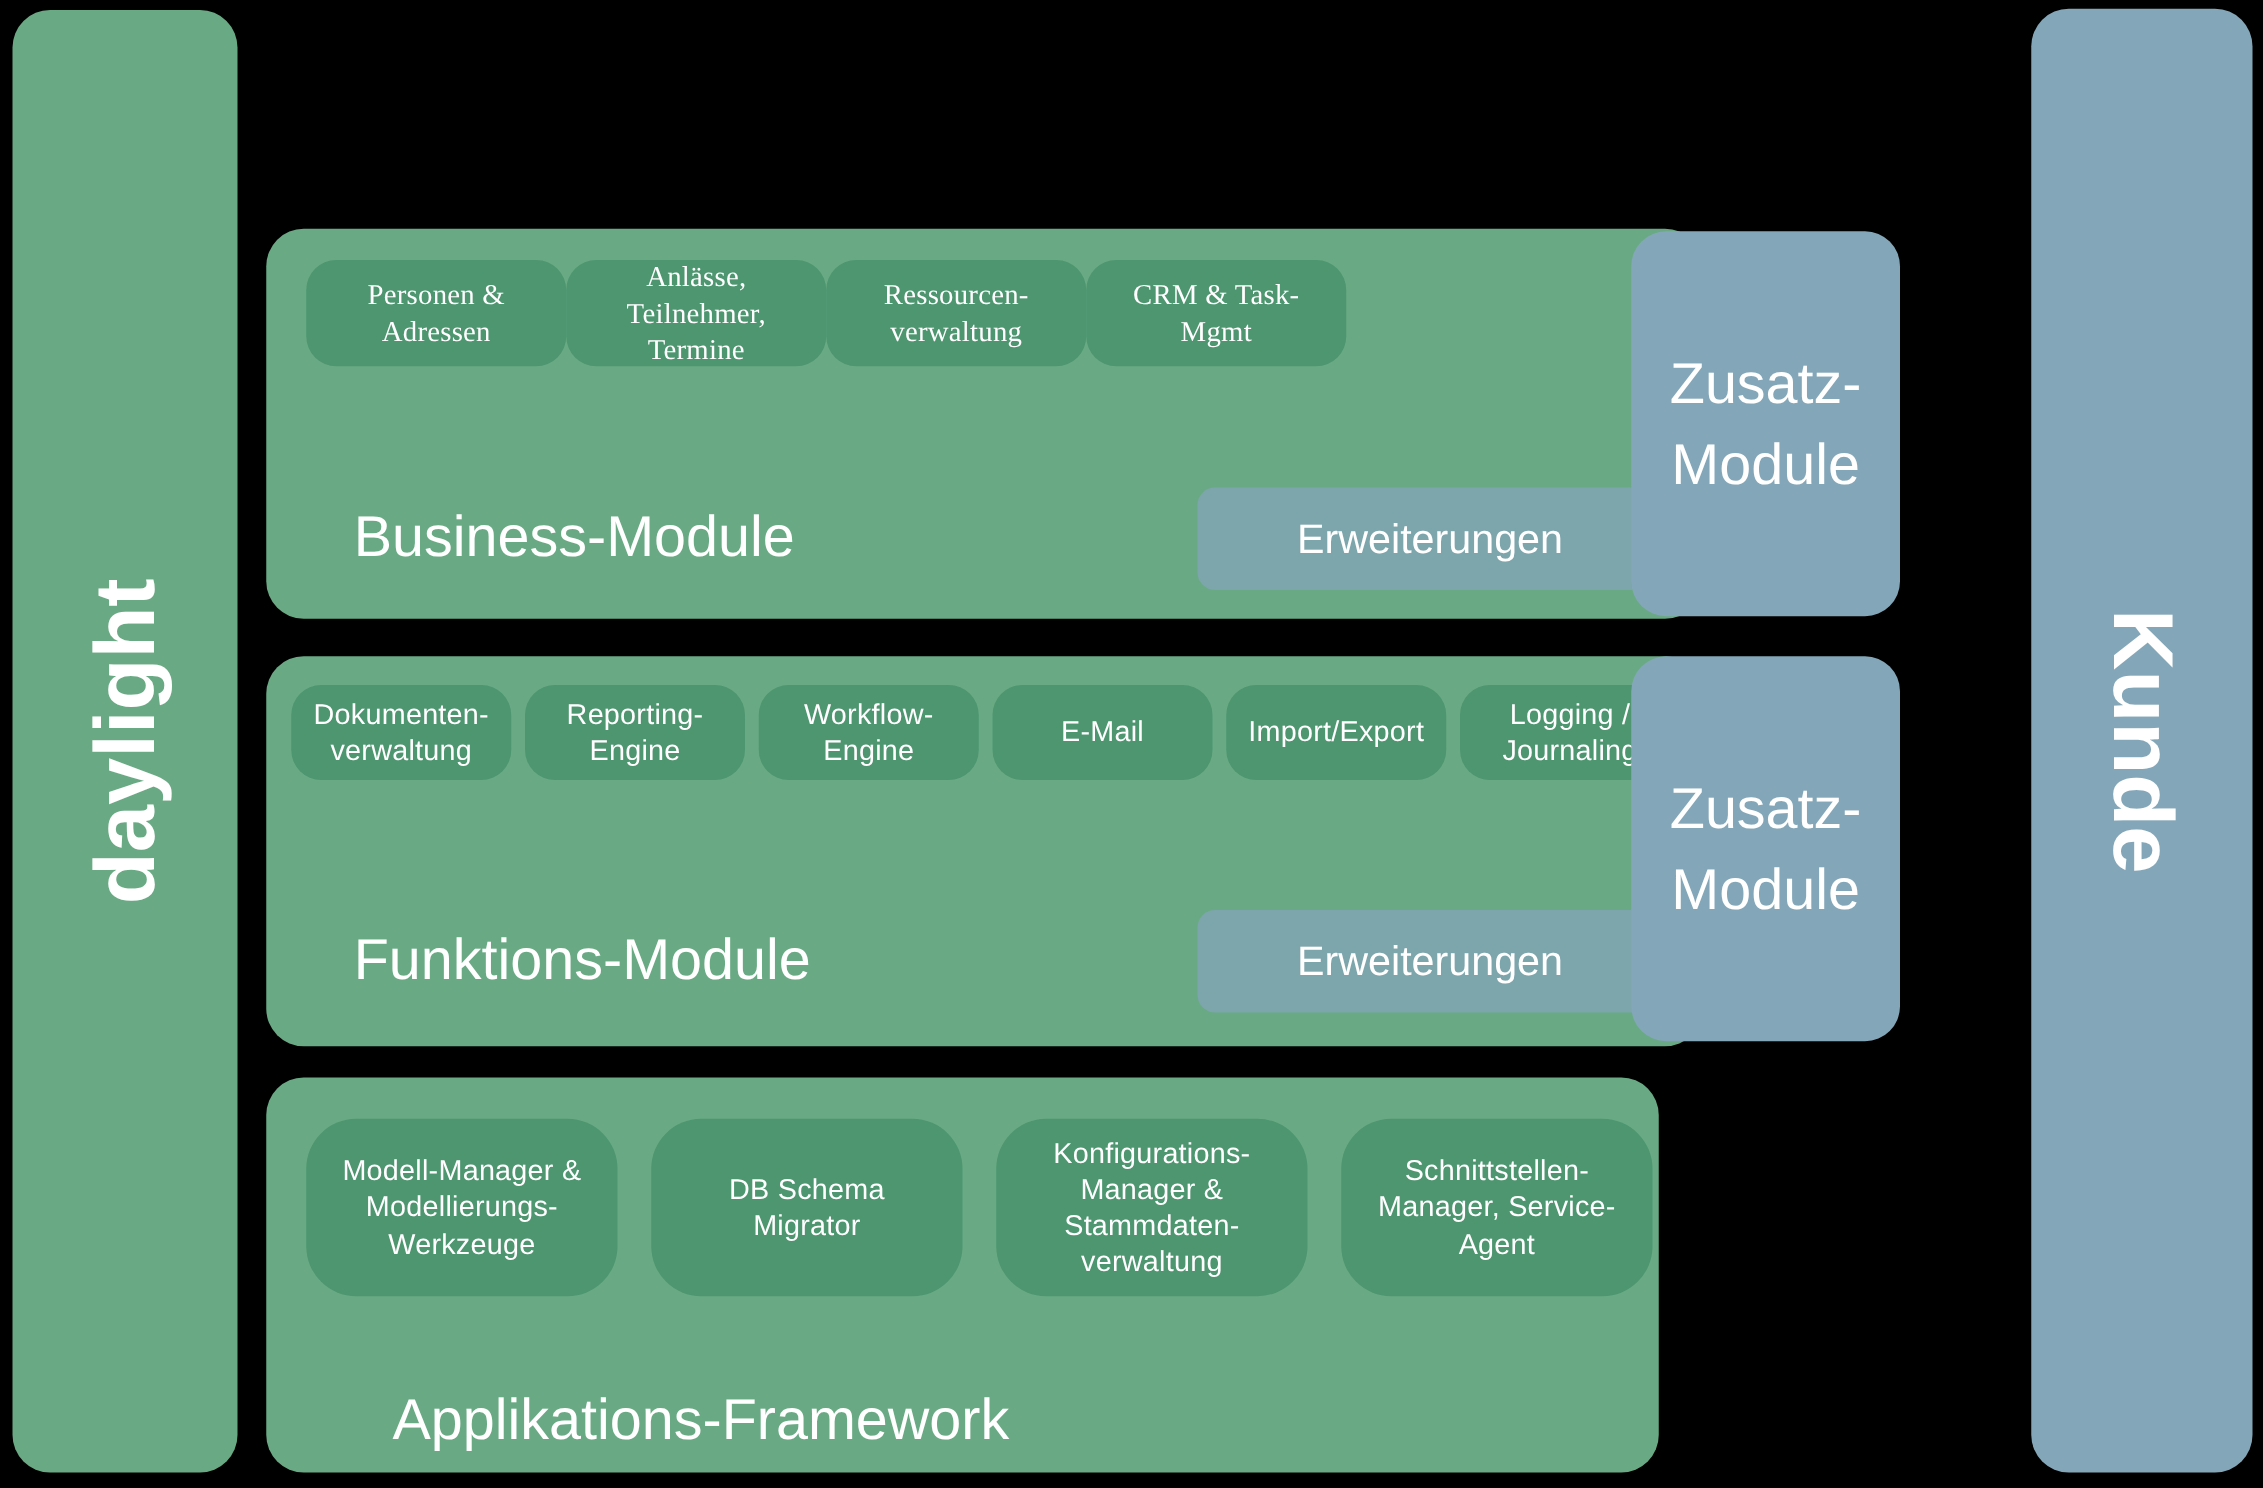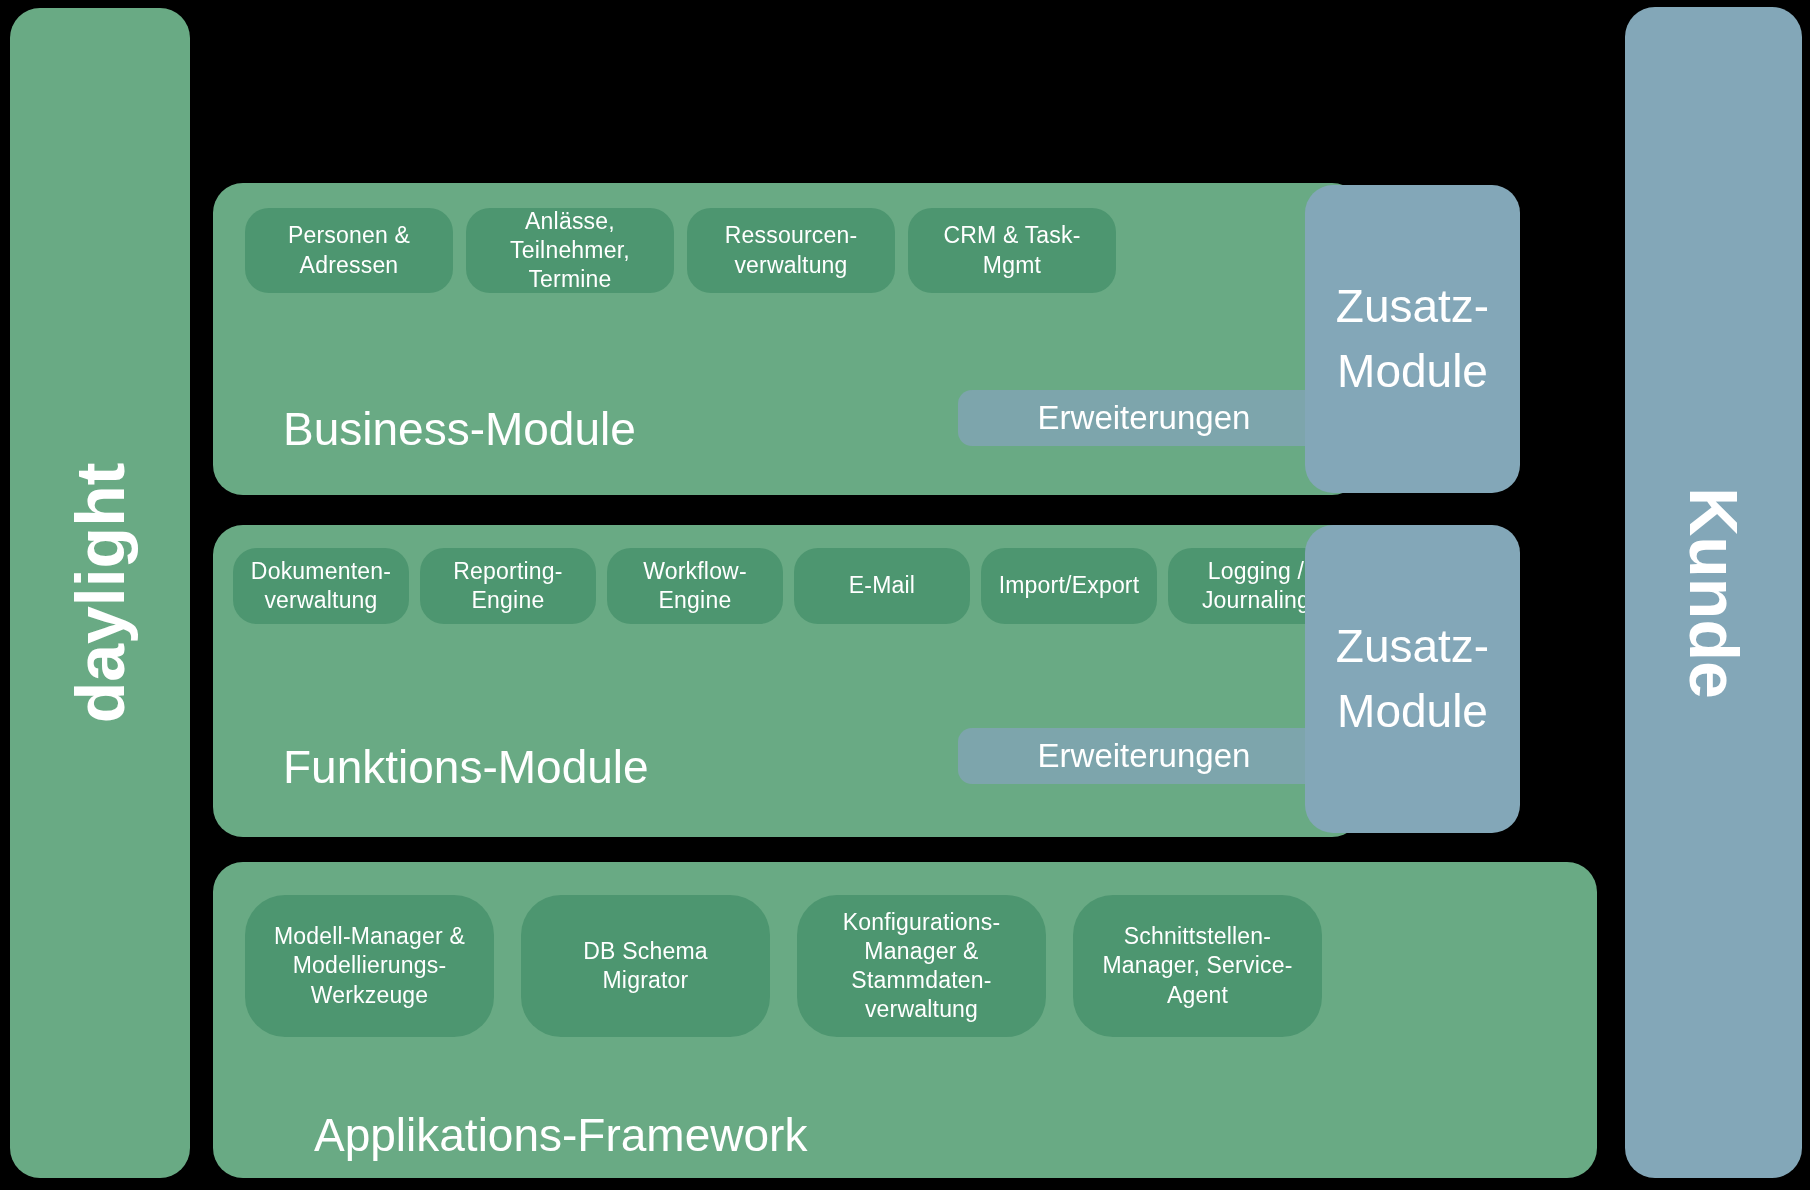--- a/index.html
+++ b/index.html
@@ -21,43 +21,43 @@
 
   
   .header{left:213px;top:10px;width:1387px;height:147px;border-radius:24px;
     display:flex;align-items:center;justify-content:center;}
   .header-label{font-size:76px;font-weight:bold;letter-spacing:-1px;}
 
   
   .panel{border-radius:30px;}
   .panel-business{left:213px;top:183px;width:1149px;height:312px;}
   .panel-funktions{left:213px;top:525px;width:1149px;height:312px;}
-  .panel-framework{left:213px;top:862px;width:1384px;height:316px;}
+  .panel-framework{left:213px;top:862px;width:1114px;height:316px;}
 
   .mod-row{position:absolute;display:flex;}
-  .row-business{left:32px;top:25px;gap:13px;}
+  .row-business{left:32px;top:25px;font-family:Liberation Serif, serif;}
   .row-funktions{left:20px;top:23px;gap:11px;}
   .row-framework{left:32px;top:33px;gap:27px;}
 
   .module{
     border-radius:24px;display:flex;align-items:center;justify-content:center;
     text-align:center;white-space:pre-line;font-size:23px;line-height:1.27;
     letter-spacing:0.2px;color:#fff;
   }
   .m-business{width:208px;height:85px;}
   .m-funktions{width:176px;height:76px;}
   .m-framework{width:249px;height:142px;border-radius:40px;}
 
   .section-title{position:absolute;left:70px;font-size:46px;line-height:78px;white-space:nowrap;}
   .title-business{top:207px;}
   .title-funktions{top:203px;}
   .title-framework{top:234px;margin-left:31px;}
 
   .ext-box{
-    position:absolute;left:745px;width:372px;height:56px;background:#7DA5AC;
+    position:absolute;left:745px;width:372px;height:82px;background:#7DA5AC;
     border-radius:14px;display:flex;align-items:center;justify-content:center;font-size:33px;
   }
   .ext-business{top:207px;}
   .ext-funktions{top:203px;}
 
   
   .zusatz{
     left:1305px;width:215px;height:308px;border-radius:28px;
     display:flex;align-items:center;justify-content:center;text-align:center;
     white-space:pre-line;font-size:46px;line-height:1.42;

